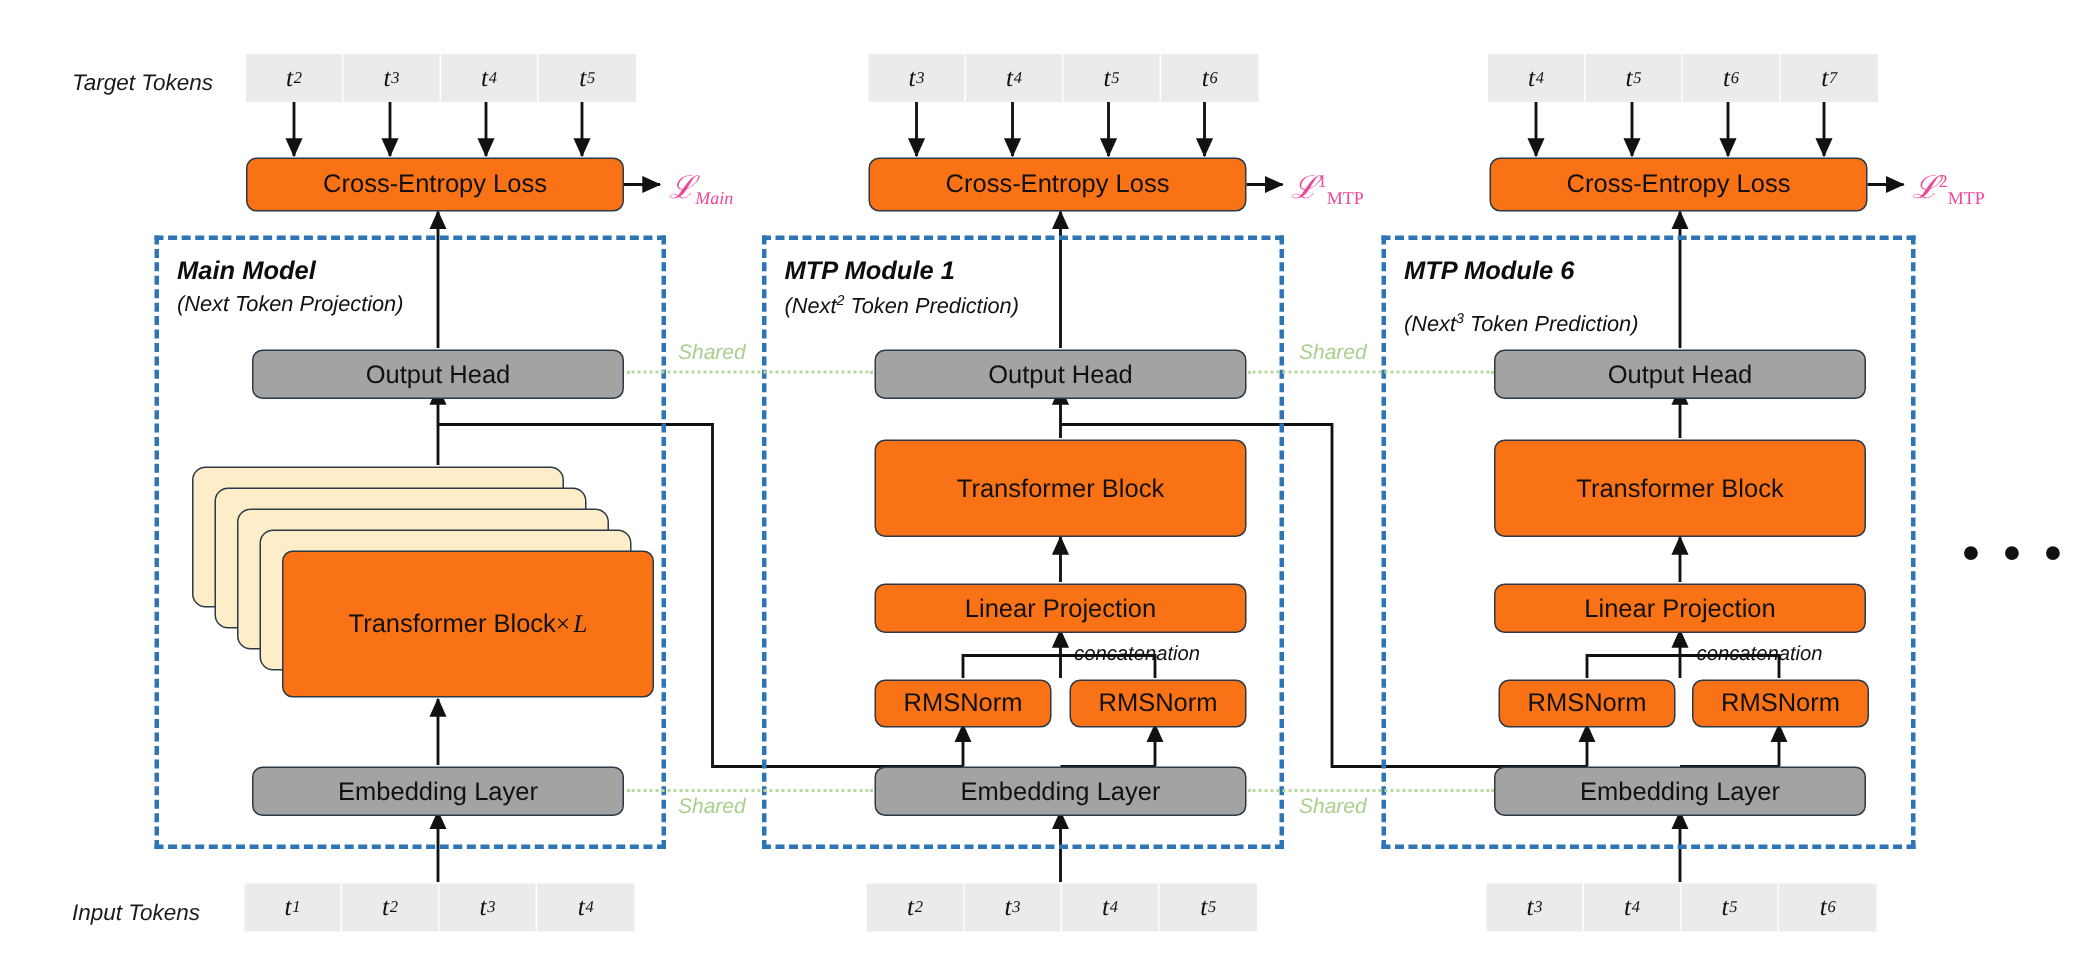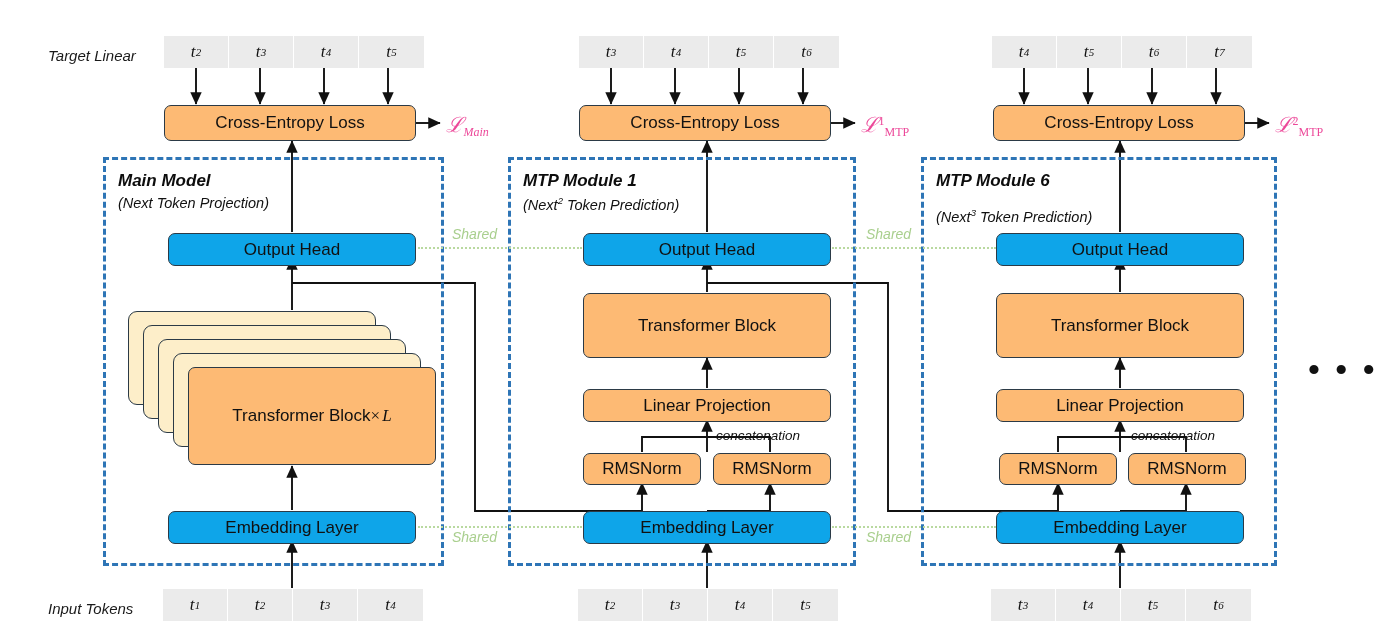--- a/index.html
+++ b/index.html
@@ -30,22 +30,22 @@
   
   .node{
     box-sizing:border-box;
     border:1.3px solid #2b3a46;
     border-radius:7px;
     display:flex;align-items:center;justify-content:center;
     font-size:17px;color:#111;
     text-align:center;
     font-family:"Liberation Sans","DejaVu Sans",sans-serif;
   }
-  .yellow{background:#fdba74;}
-  .green{background:#0ea5e9;}
+  .yellow{background:#f97316;}
+  .green{background:#a3a3a3;}
 
   .node .mult{font-family:"Liberation Serif","DejaVu Serif",serif;}
   .node .ital{font-family:"Liberation Serif","DejaVu Serif",serif;font-style:italic;padding-left:2px;}
 
   
   .stackcard{
     box-sizing:border-box;background:#fdeec9;
     border:1.3px solid #2b3a46;border-radius:9px;
   }
 
@@ -168,21 +168,21 @@
       <path d="M707,511 L770,511"></path>
 
       <path d="M1120,511 L1186,511"></path>
 
       <path d="M642,452 L642,437 L770,437 L770,452"></path>
 
       <path d="M1058,452 L1058,437 L1186,437 L1186,452"></path>
     </g>
   </svg>
 
-  <div class="abs rowlabel" style="left:48px;top:47px;">Target Linear</div>
+  <div class="abs rowlabel" style="left:48px;top:47px;">Target Tokens</div>
   <div class="abs rowlabel" style="left:48px;top:600px;">Input Tokens</div>
 
   <div class="abs tokrow" style="left:164px;top:36px;">
     <div class="tok">
         <i>t</i>
         <span class="sub">2</span>
       </div>
     <div class="tok">
         <i>t</i>
         <span class="sub">3</span>

